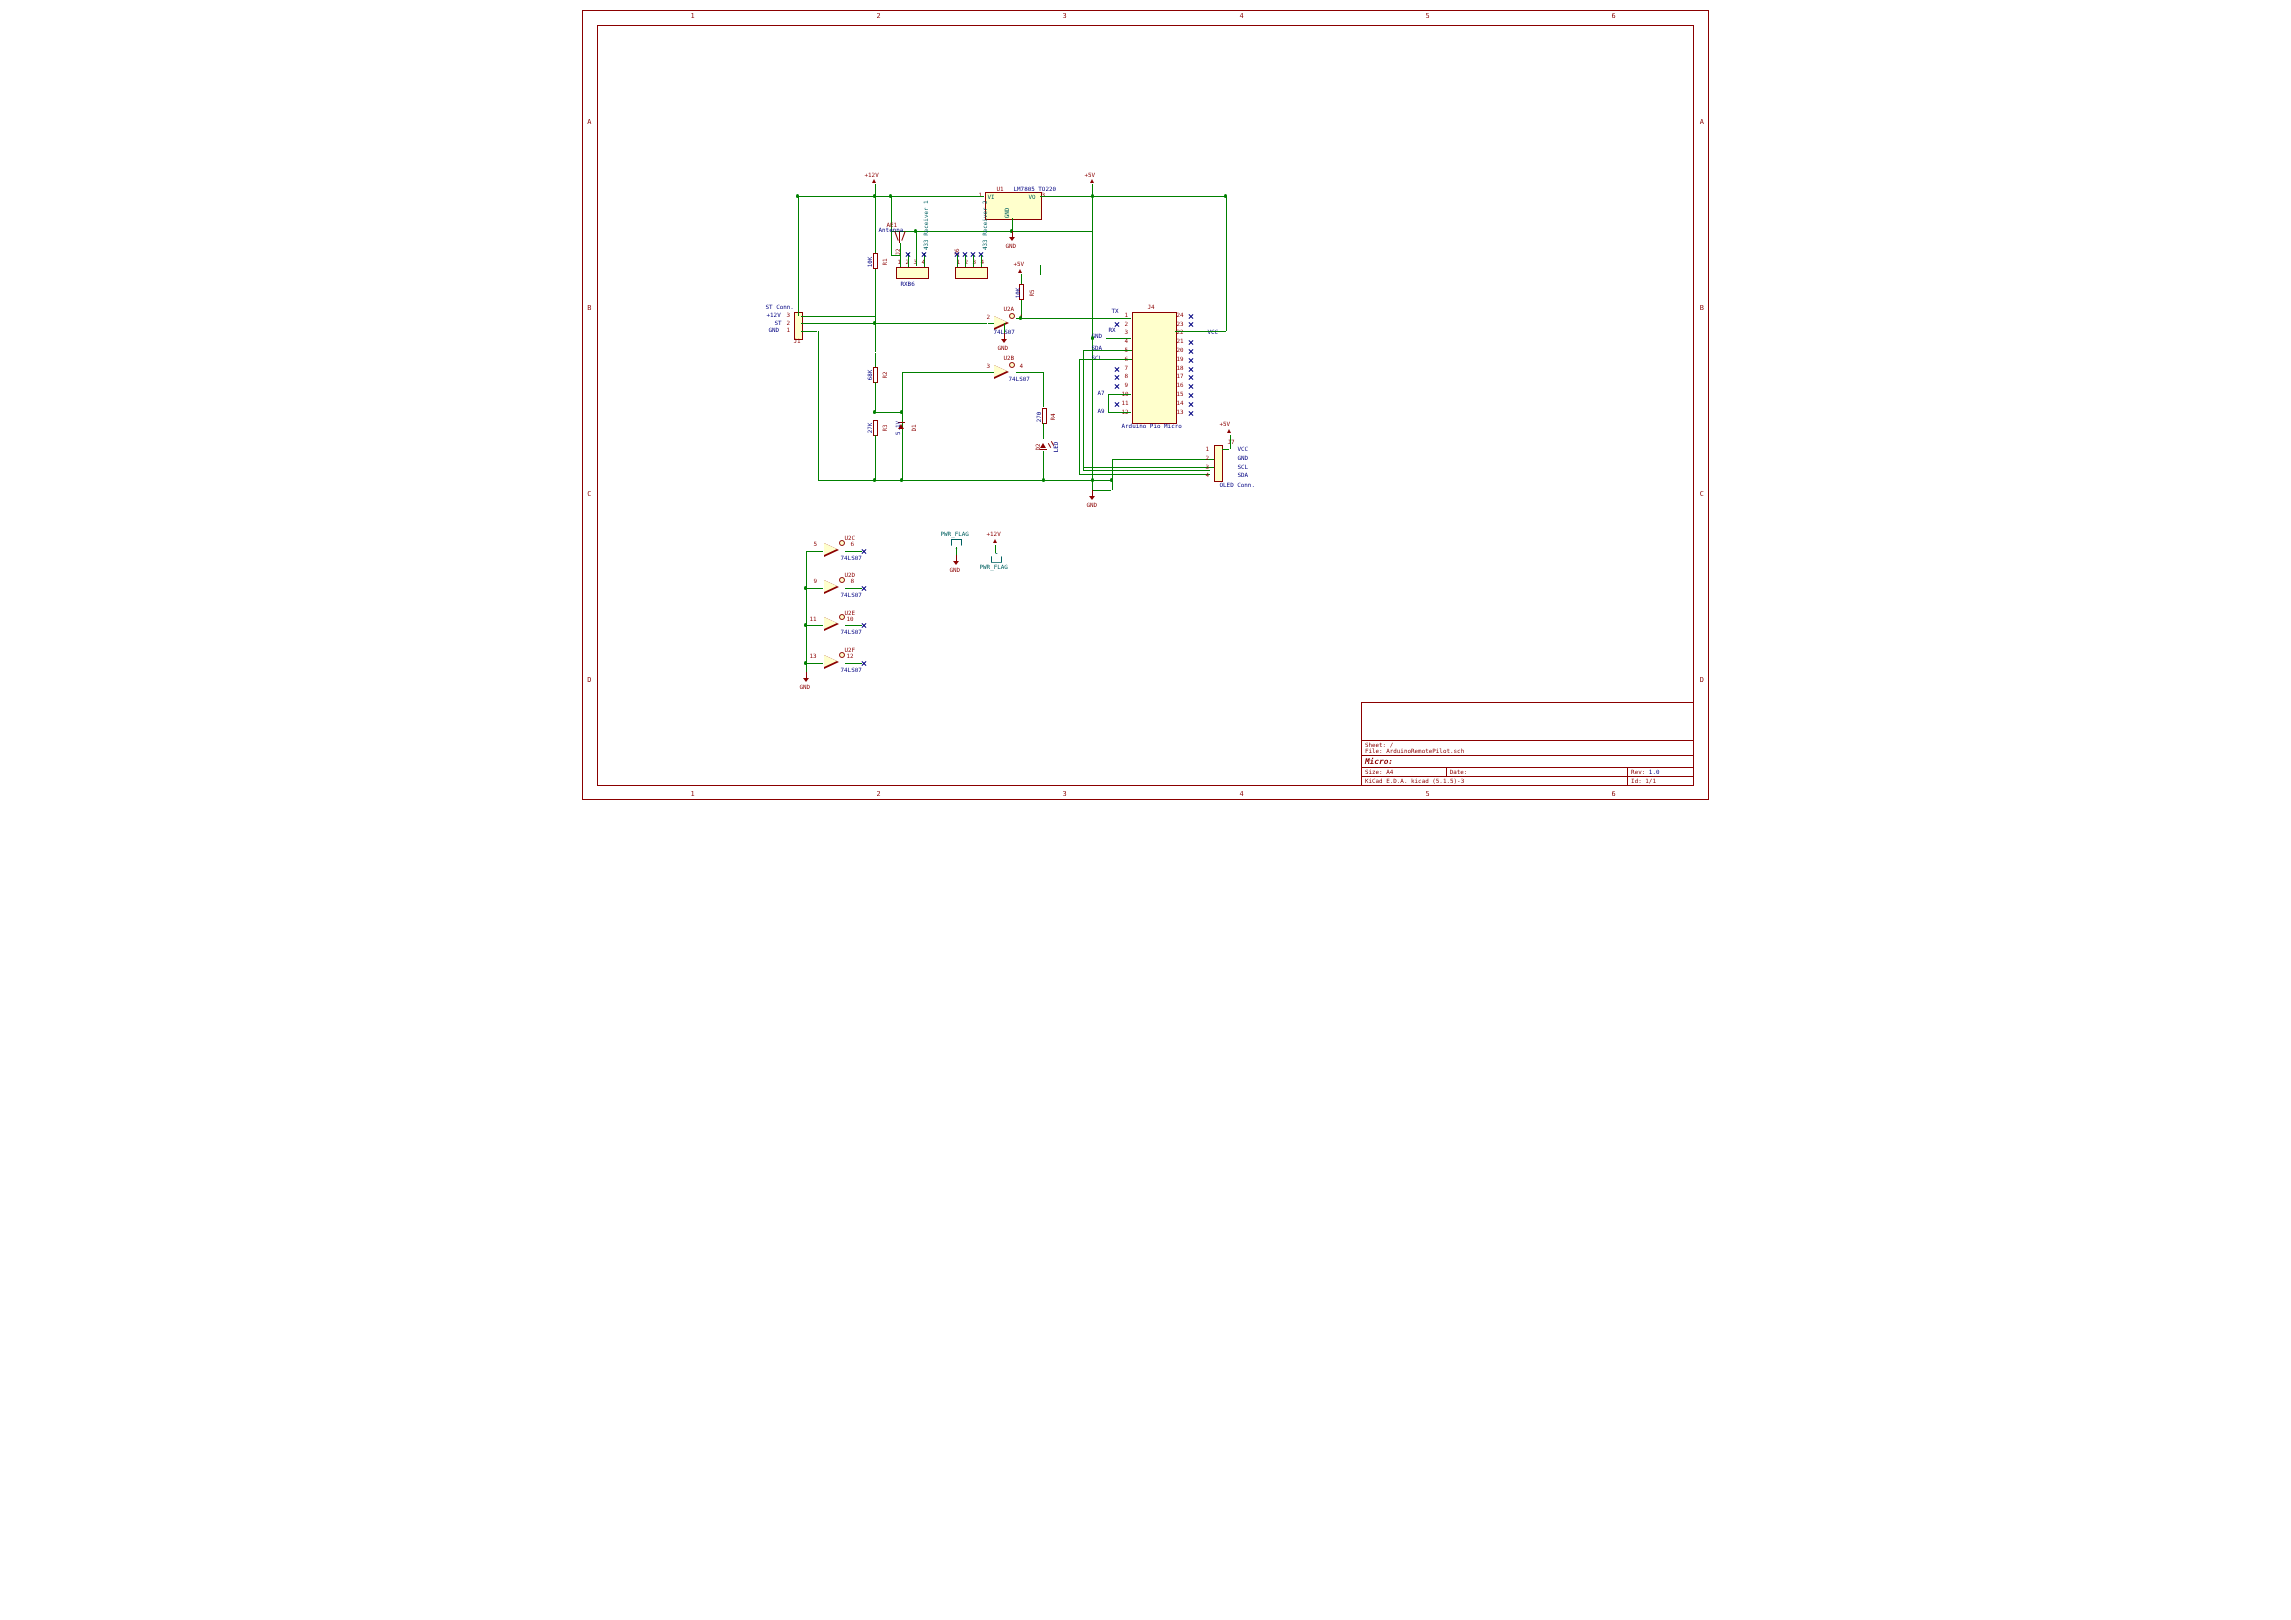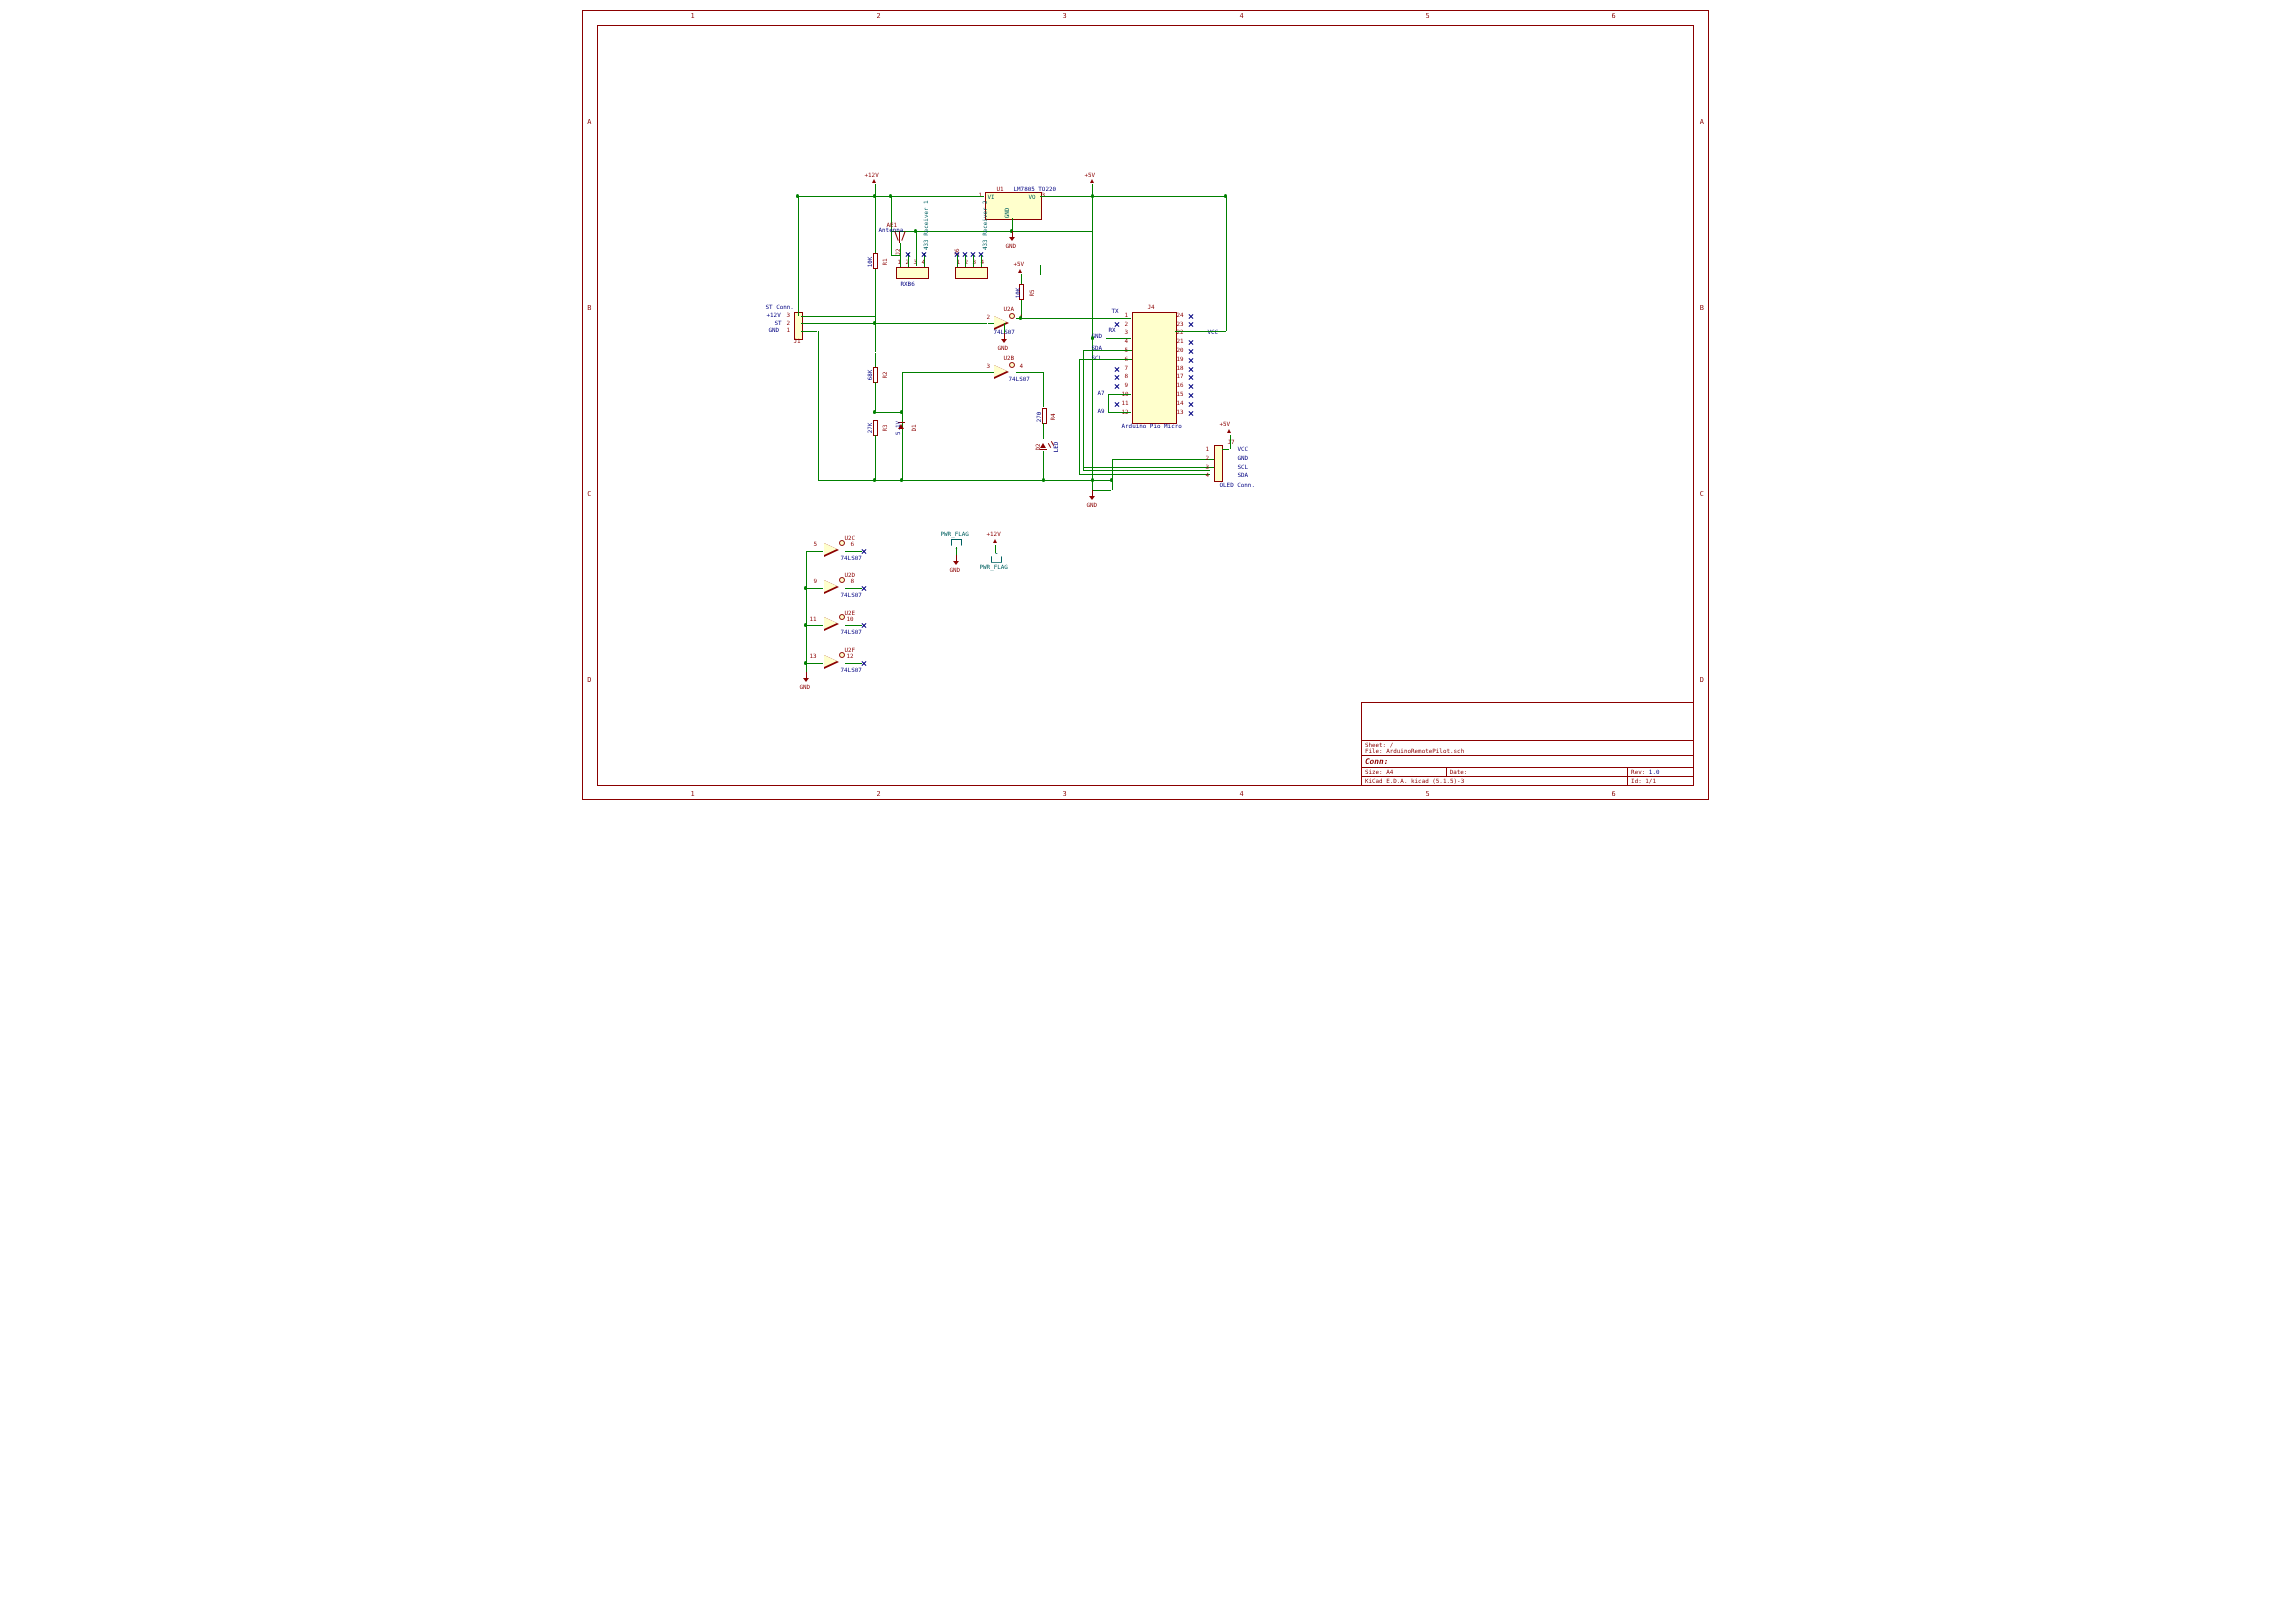--- a/index.html
+++ b/index.html
@@ -433,21 +433,21 @@
 
 <table class="title-block" style="border-collapse:collapse;width:333px">
 <tbody>
         <tr>
           <td colspan="4" style="height:35px"></td>
         </tr>
 <tr>
           <td colspan="4"><span>Sheet: /</span><br><span>File: ArduinoRemotePilot.sch</span></td>
         </tr>
 <tr>
-          <td colspan="4" style="font-weight:bold;font-style:italic;font-size:7.8px">Conn:</td>
+          <td colspan="4" style="font-weight:bold;font-style:italic;font-size:7.8px">Micro:</td>
         </tr>
 <tr>
           <td style="width:78px">Size: A4</td>
           <td colspan="2">Date:</td>
           <td style="width:59px"><span>Rev:</span> <span style="color:#000080">1.0</span></td>
         </tr>
 <tr>
           <td colspan="3">KiCad E.D.A.  kicad (5.1.5)-3</td>
           <td>Id: 1/1</td>
         </tr>

